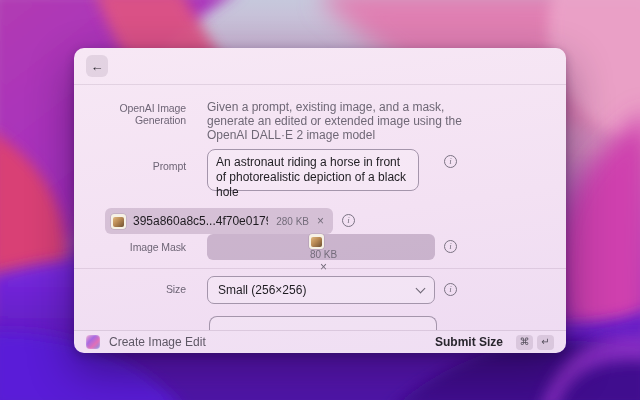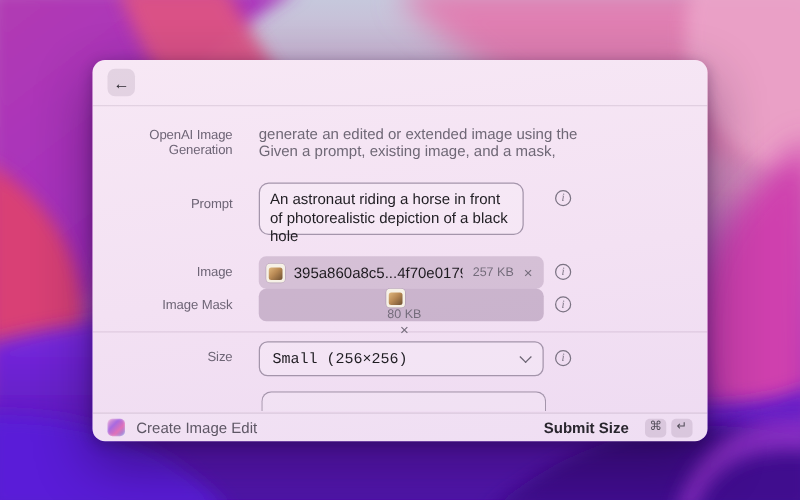--- a/index.html
+++ b/index.html
@@ -45,21 +45,21 @@
     display: flex; align-items: center; justify-content: center;
     font-family: "Liberation Serif", serif; font-style: italic;
     font-size: 9px; line-height: 1;
   }
 
   
   .row-desc .label-col { padding-top: 2px; }
   .desc-text { font-size: 12px; line-height: 14px; color: #6f6876; width: 300px; }
 
   
-  .row-prompt { margin-top: 18px; }
+  .row-prompt { margin-top: 7px; }
   .row-prompt .label-col { padding-top: 11px; }
   .row-prompt .info-col { padding-top: 6px; }
   .prompt-box {
     width: 212px; height: 42px; border: 1px solid #a495ab; border-radius: 8px;
     background: rgba(255, 255, 255, 0.18);
     padding: 5px 8px; font-size: 12px; line-height: 15px; color: #1f1d22;
   }
 
   
   .row-image { margin-top: 17px; }
@@ -92,21 +92,21 @@
   .section-divider { margin-top: 8px; height: 1px; background: rgba(70, 40, 75, 0.11); }
 
   
   .row-size { margin-top: 7px; }
   .row-size .label-col { padding-top: 7px; }
   .row-size .info-col { padding-top: 7px; }
   .select-box {
     width: 228px; height: 28px; border: 1px solid #a495ab; border-radius: 7px;
     background: rgba(255, 255, 255, 0.18);
     display: flex; align-items: center; padding: 0 10px;
-    font-size: 12px; font-weight: 500; color: #1f1d22; font-family: Liberation Mono, monospace;
+    font-size: 12px; font-weight: 500; color: #1f1d22;
   }
   .select-box .spacer { flex: 1; }
   .chevron {
     width: 7px; height: 7px; margin-top: -3px;
     border-left: 1.5px solid #6b6472; border-bottom: 1.5px solid #6b6472;
     transform: rotate(-45deg);
   }
 
   
   .partial-field {
@@ -185,45 +185,45 @@
       <span>←</span>
     </div>
   </div>
 
   <div class="form-area">
 
     <div class="row row-desc">
       <div class="label-col">OpenAI Image Generation</div>
       <div class="control-col" style="width:300px;">
         <div class="desc-text">
+          <span style="display:block">Given a prompt, existing image, and a mask,</span>
           <span style="display:block">generate an edited or extended image using the</span>
-          <span style="display:block">Given a prompt, existing image, and a mask,</span>
+          <span style="display:block">OpenAI DALL·E 2 image model</span>
         </div>
       </div>
     </div>
 
     <div class="row row-prompt">
       <div class="label-col">Prompt</div>
       <div class="control-col">
         <div class="prompt-box">An astronaut riding a horse in front of photorealistic depiction of a black hole</div>
       </div>
       <div class="info-col">
         <div class="info-icon">i</div>
       </div>
     </div>
 
     <div class="row row-image">
-      <div class="label-col">Image</div>
       <div class="control-col">
         <div class="file-chip">
           <div class="thumb">
               <div class="thumb-art"></div>
             </div>
           <div class="file-name">395a860a8c5...4f70e01796.png</div>
-          <div class="file-size">257 KB</div>
+          <div class="file-size">280 KB</div>
           <div class="file-remove">×</div>
         </div>
       </div>
       <div class="info-col">
         <div class="info-icon">i</div>
       </div>
     </div>
 
     <div class="row row-mask">
       <div class="label-col">Image Mask</div>

